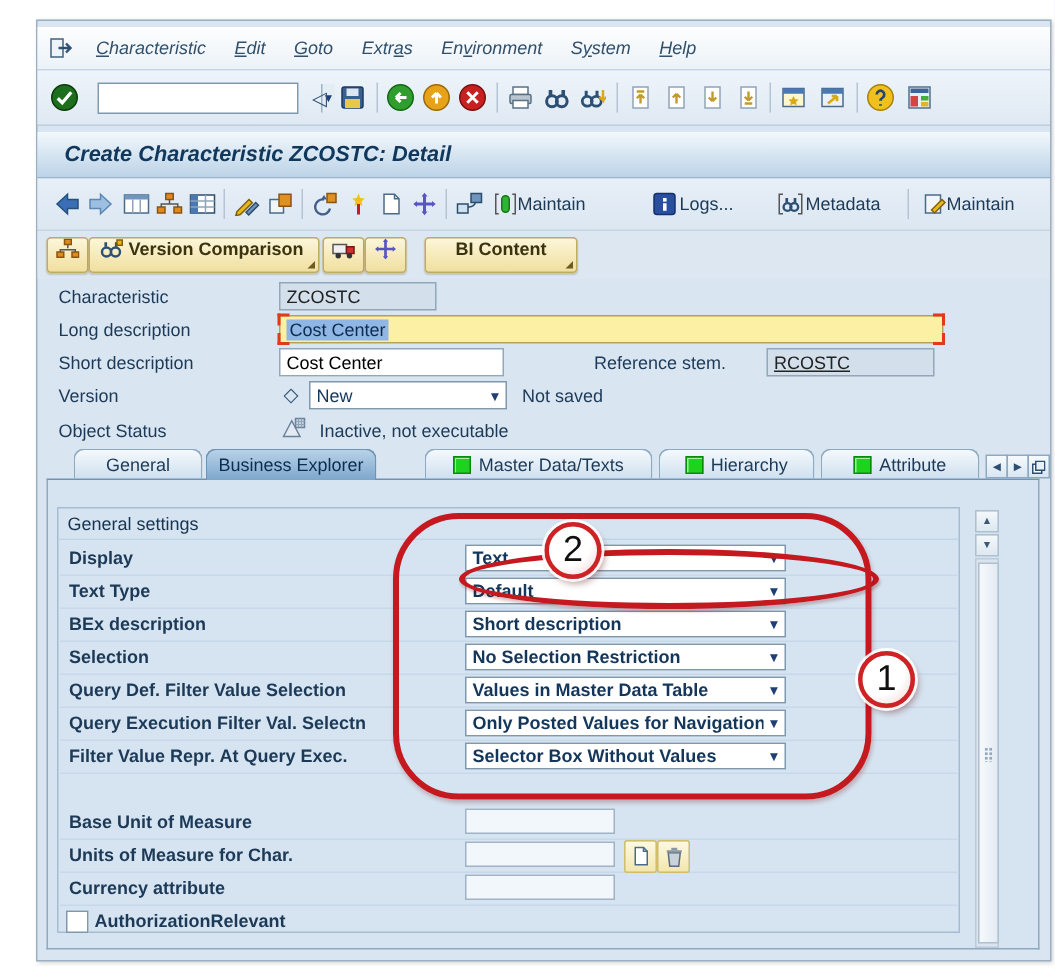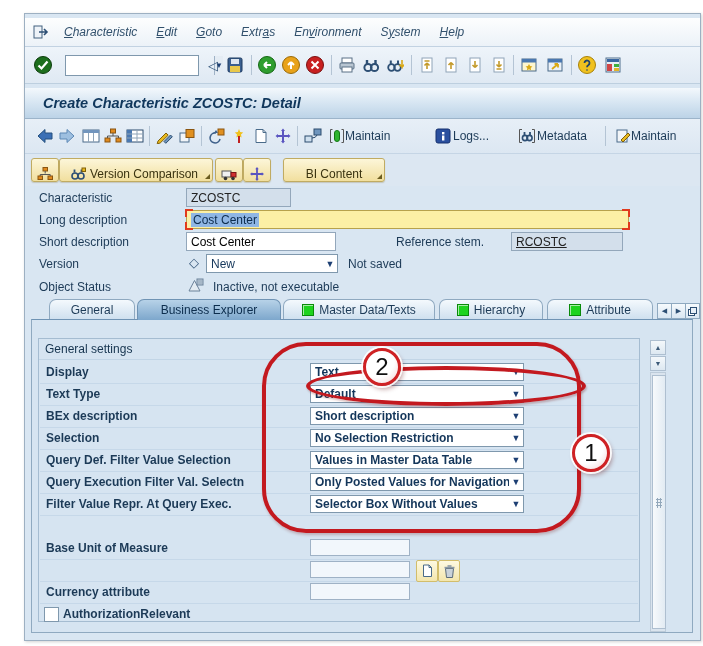--- a/index.html
+++ b/index.html
@@ -21,21 +21,21 @@
   .glyph{font-size:13px;color:#2d4f74;line-height:1;}
   
   #titlebar{position:absolute;left:0;top:74px;width:100%;height:30px;background:linear-gradient(#f3f8fc 0%,#d9e7f3 45%,#bcd3e7 100%);border-bottom:1px solid #9cb4ca;display:flex;align-items:center;}
   #titlebar span{margin-left:18px;font-size:14.5px;font-weight:bold;font-style:italic;color:#10375c;}
   
   #appbar{position:absolute;left:0;top:105px;width:100%;height:34px;background:linear-gradient(#e7eff('?') ,#dce7f2);background:linear-gradient(#e7eff7,#dce7f2);border-bottom:1px solid #c5d5e5;}
   .aico{position:absolute;top:8px;width:20px;height:18px;display:flex;align-items:center;justify-content:center;}
   .albl{position:absolute;top:10px;color:#1c3a57;white-space:nowrap;}
   
   #actbar{position:absolute;left:0;top:140px;width:100%;height:32px;background:#dce7f2;}
-  .ybtn{position:absolute;top:4px;height:22px;background:linear-gradient(#fcf6d9,#f1df9e);border:1px solid #c0ab62;border-radius:3px;display:flex;align-items:flex-end;justify-content:center;box-shadow:0 1px 1px rgba(120,100,30,.25);}
+  .ybtn{position:absolute;top:4px;height:22px;background:linear-gradient(#fcf6d9,#f1df9e);border:1px solid #c0ab62;border-radius:3px;display:flex;align-items:flex-start;justify-content:center;box-shadow:0 1px 1px rgba(120,100,30,.25);font-weight:bold;}
   .ybtn .lbl{padding:0 4px;color:#3a3310;}
   .corner{position:absolute;right:2px;bottom:2px;width:0;height:0;border-left:5px solid transparent;border-bottom:5px solid #6b5d20;}
   
   .frow-lbl{position:absolute;left:14px;color:#1c3a57;}
   .field{position:absolute;height:19px;border:1px solid #93a7bb;display:flex;align-items:center;padding:0 4px;box-sizing:border-box;}
   .ro{background:#d3dfeb;color:#222;align-items:center;}
   .wh{background:#fff;color:#111;}
   .ylw{background:#fcf0a5;border-color:#b7a24c;}
   .sel{background:#8fb6e4;color:#0d2c4d;padding:0 2px;}
   .fc{position:absolute;width:6px;height:6px;border:0 solid #e03a1e;}
@@ -410,21 +410,21 @@
           <path d="M2 14 L7.5 3.5 L13 14 Z" fill="#e3ebf2" stroke="#6b8199"></path>
           <rect x="10" y="2" width="6" height="6" fill="#c7d3de" stroke="#6b8199"></rect>
           <path d="M12 2 v6 M14 2 v6 M10 4 h6 M10 6 h6" stroke="#8fa4b8" stroke-width=".7"></path>
         </svg>
       </span>
   <span class="frow-lbl" style="left:188px;top:266px">Inactive, not executable</span>
 
   <div class="tab" style="left:24px;width:86px">
         <span>General</span>
       </div>
-  <div class="tab active" style="left:112px;width:144px">
+  <div class="tab active" style="left:112px;width:114px">
         <span>Business Explorer</span>
       </div>
   <div class="tab" style="left:258px;width:152px">
         <span class="gsq"></span>
         <span>Master Data/Texts</span>
       </div>
   <div class="tab" style="left:414px;width:104px">
         <span class="gsq"></span>
         <span>Hierarchy</span>
       </div>
@@ -493,20 +493,21 @@
         <div class="dd">
               <span class="dd-val">Selector Box Without Values</span>
               <span class="dd-arrow">▼</span>
             </div>
       </div>
       <div class="srow" style="top:198px">
         <span class="sl">Base Unit of Measure</span>
         <div class="sfield sf-ed" style="width:100px"></div>
       </div>
       <div class="srow" style="top:220px">
+        <span class="sl">Units of Measure for Char.</span>
         <div class="sfield sf-ed" style="width:100px"></div>
         <span class="mini-btn" style="left:376px">
               <svg width="13" height="14">
                 <path d="M2.5 1 h5.5 l2.5 2.5 v9 h-8 z" fill="#fff" stroke="#4a6b8a"></path>
                 <path d="M8 1 v2.5 h2.5" fill="none" stroke="#4a6b8a"></path>
               </svg>
             </span>
         <span class="mini-btn" style="left:398px">
               <svg width="13" height="14">
                 <path d="M2.5 4.5 h8 l-1 9 h-6 z" fill="#c9d2da" stroke="#5a6b7a"></path>

